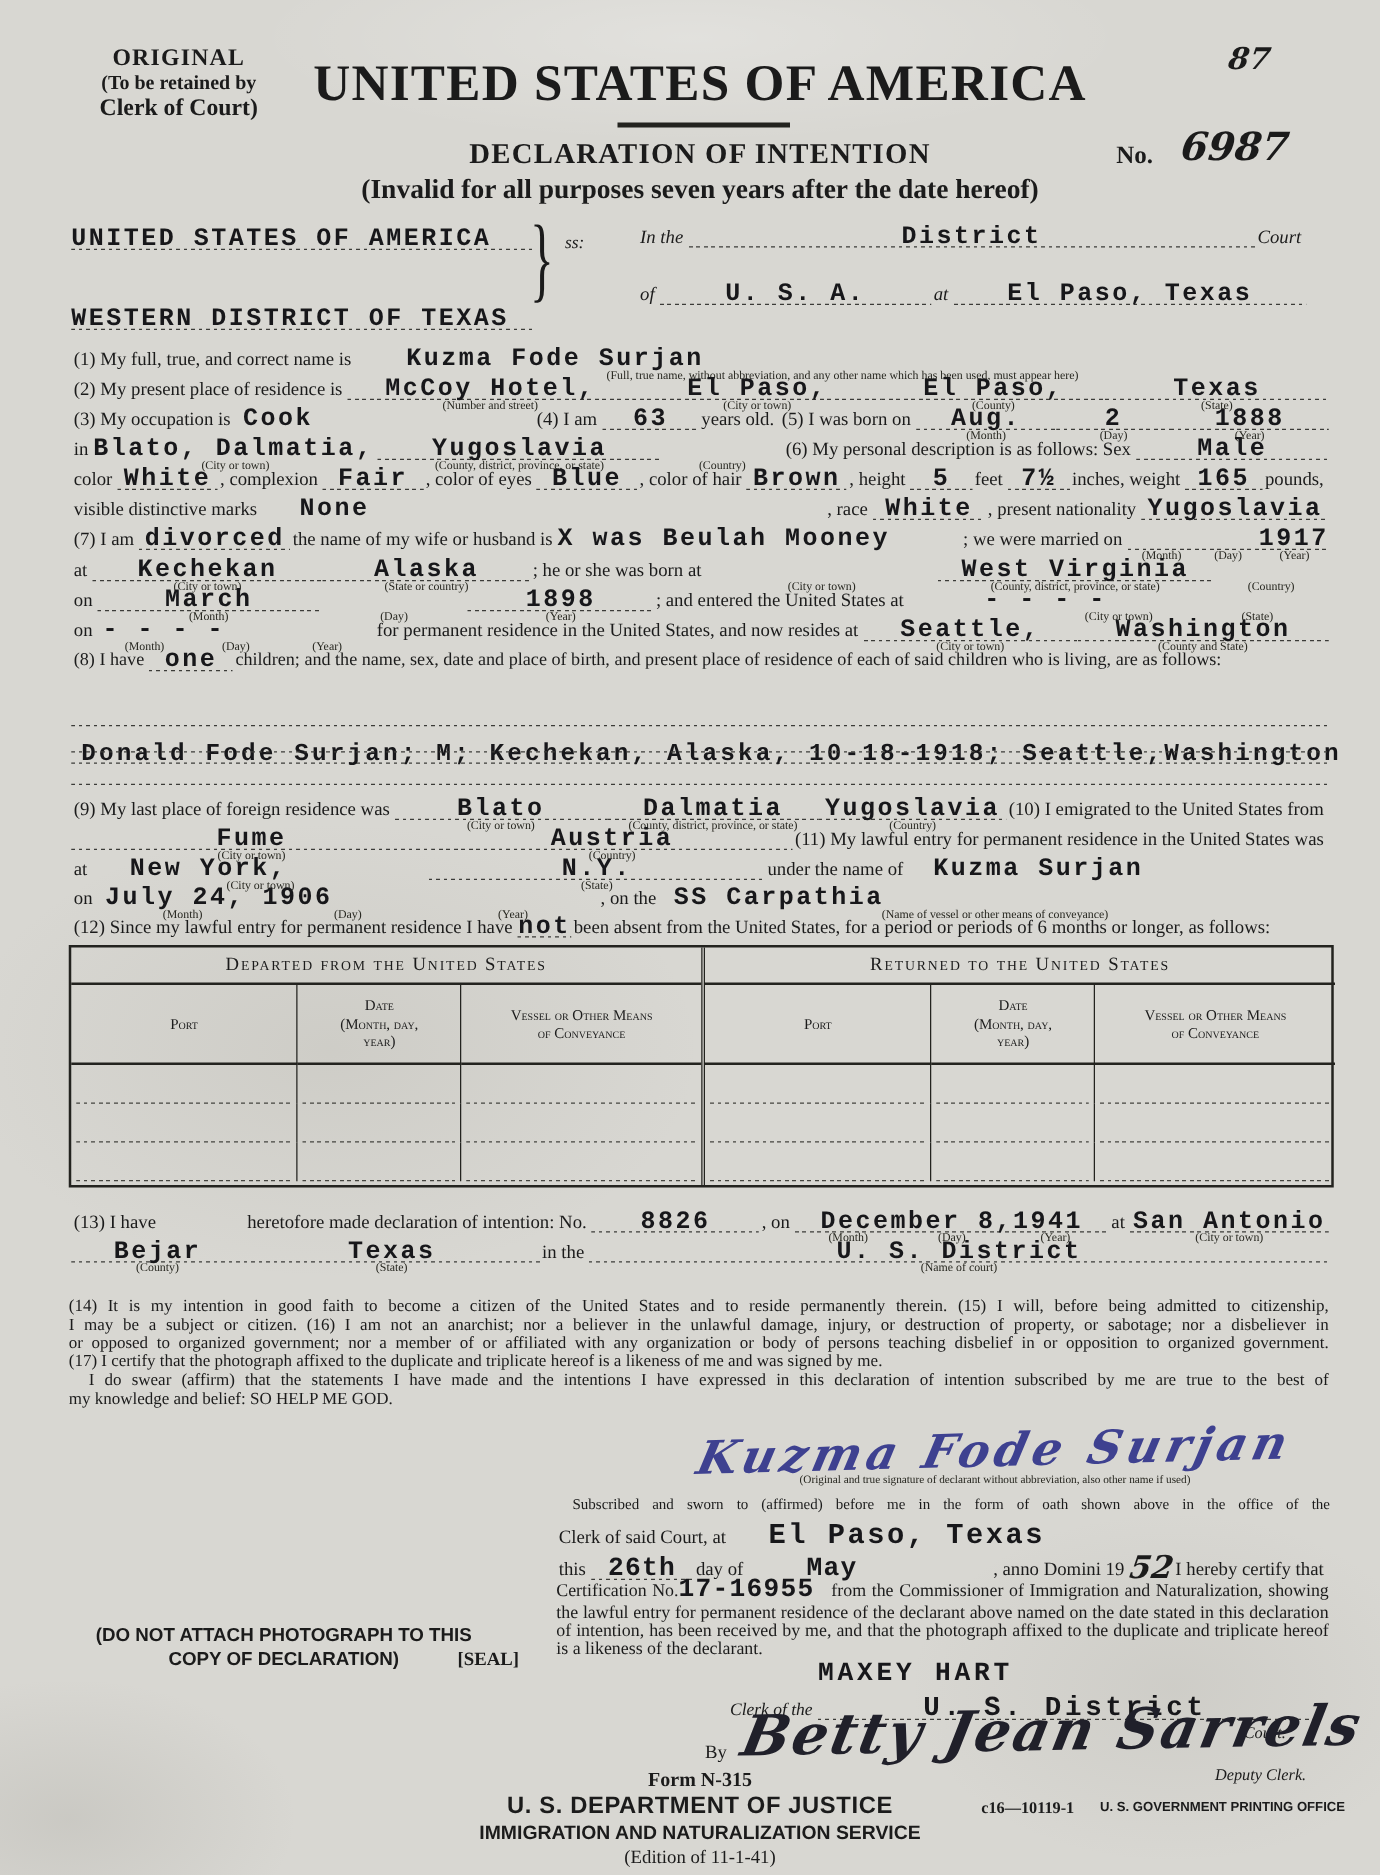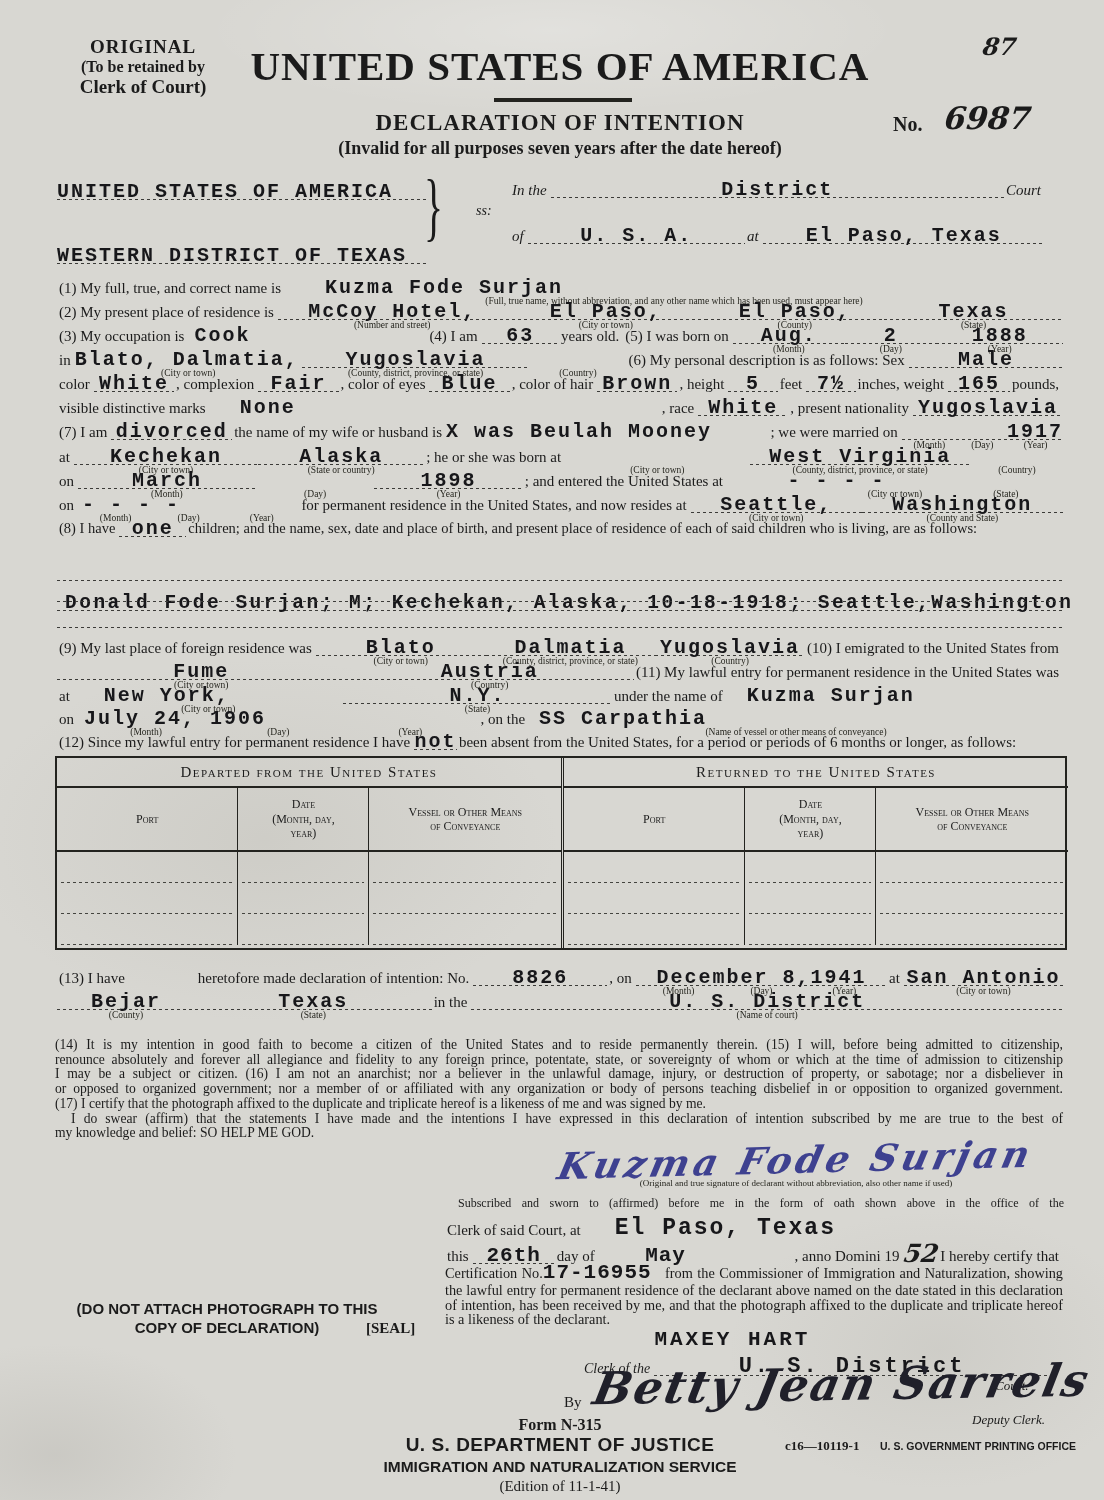--- a/index.html
+++ b/index.html
@@ -52,38 +52,38 @@
 
 <div class="abs" style="left:48px;top:36px;width:190px;text-align:center;">
   <div style="font-size:19px;font-weight:bold;letter-spacing:1px;">ORIGINAL</div>
   <div style="font-size:16px;font-weight:bold;line-height:1.15;">(To be retained by</div>
   <div style="font-size:19px;font-weight:bold;line-height:1.15;">Clerk of Court)</div>
 </div>
 
 <div class="abs" style="left:240px;top:42px;width:640px;text-align:center;font-size:41px;font-weight:bold;letter-spacing:1px;">UNITED STATES OF AMERICA</div>
 <div class="abs" style="left:494px;top:98px;width:138px;height:4px;background:#23231f;"></div>
 <div class="abs" style="left:300px;top:110px;width:520px;text-align:center;font-size:23px;font-weight:bold;letter-spacing:1px;">DECLARATION OF INTENTION</div>
-<div class="abs" style="left:220px;top:138px;width:680px;text-align:center;font-size:18px;font-weight:bold;">(Invalid for all purposes seven years after the date hereof)</div>
+<div class="abs" style="left:220px;top:138px;width:680px;text-align:center;font-size:22px;font-weight:bold;">(Invalid for all purposes seven years after the date hereof)</div>
 
 <span class="abs" style="left:893px;top:113px;font-size:20px;font-weight:bold;">No.</span>
 <span class="abs handw" style="left:945px;top:100px;font-size:31px;transform:skewX(-6deg);">6987</span>
 <span class="abs handw" style="left:983px;top:32px;font-size:24px;transform:skewX(-8deg);">87</span>
 
 <div class="line" style="left:57px;top:180px;width:370px;">
   <span class="fill ta-l">
       <b class="typed typed-big">UNITED STATES OF AMERICA</b>
     </span>
 </div>
 <div class="line" style="left:57px;top:244px;width:370px;">
   <span class="fill ta-l">
       <b class="typed typed-big">WESTERN DISTRICT OF TEXAS</b>
     </span>
 </div>
 <span class="abs" style="left:424px;top:164px;font-size:72px;transform:scale(.55,1.05);transform-origin:left top;font-weight:300;">}</span>
-<span class="abs lbl-it" style="left:452px;top:203px;font-size:14px;font-style:italic;margin-left:24px;">ss:</span>
+<span class="abs lbl-it" style="left:452px;top:187px;font-size:14px;font-style:italic;">ss:</span>
 
 <div class="line" style="left:510px;top:178px;width:535px;">
   <span class="lbl lbl-it">In the</span>
   <span class="fill">
       <b class="typed typed-big">District</b>
     </span>
   <span class="lbl lbl-it">Court</span>
 </div>
 <div class="line" style="left:510px;top:224px;width:535px;">
   <span class="lbl lbl-it">of</span>
@@ -457,21 +457,20 @@
     </span>
   <span class="lbl">in the</span>
   <span class="fill" style="flex-grow:6;">
       <b class="typed typed-big">U. S. District</b>
       <i class="sub">(Name of court)</i>
     </span>
 </div>
 
 <div class="abs small-print" style="left:55px;top:1038px;width:1008px;">
   <div class="just">(14) It is my intention in good faith to become a citizen of the United States and to reside permanently therein.   (15) I will, before being admitted to citizenship,</div>
-  <div class="just">renounce absolutely and forever all allegiance and fidelity to any foreign prince, potentate, state, or sovereignty of whom or which at the time of admission to citizenship</div>
   <div class="just">I may be a subject or citizen.   (16) I am not an anarchist; nor a believer in the unlawful damage, injury, or destruction of property, or sabotage; nor a disbeliever in</div>
   <div class="just">or opposed to organized government; nor a member of or affiliated with any organization or body of persons teaching disbelief in or opposition to organized government.</div>
   <div>(17) I certify that the photograph affixed to the duplicate and triplicate hereof is a likeness of me and was signed by me.</div>
   <div class="just" style="text-indent:16px;">I do swear (affirm) that the statements I have made and the intentions I have expressed in this declaration of intention subscribed by me are true to the best of</div>
   <div>my knowledge and belief: SO HELP ME GOD.</div>
 </div>
 
 <span class="abs handw sig-blue" style="left:560px;top:1138px;font-size:37px;letter-spacing:4px;transform:skewX(-14deg) rotate(-1.5deg);">Kuzma Fode Surjan</span>
 <div class="line" style="left:545px;top:1158px;width:502px;">
   <span class="fill">

